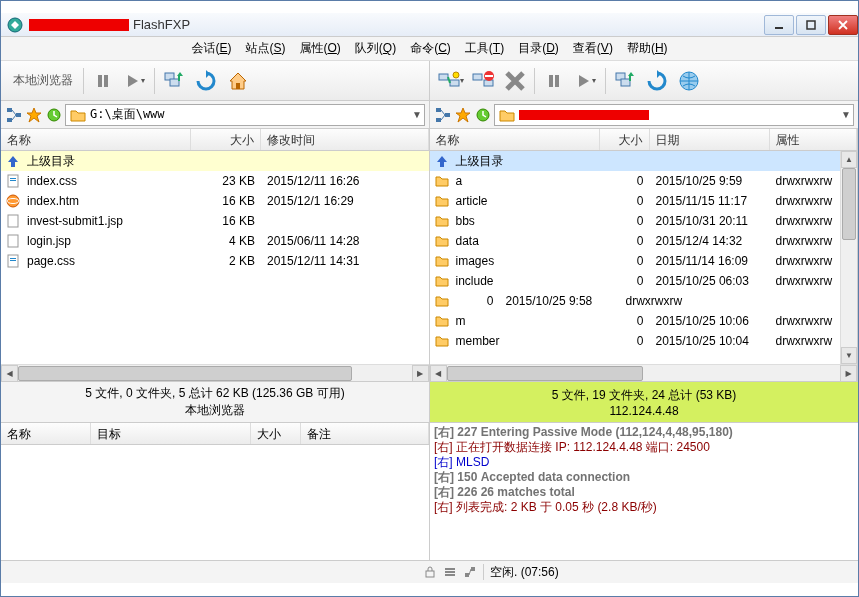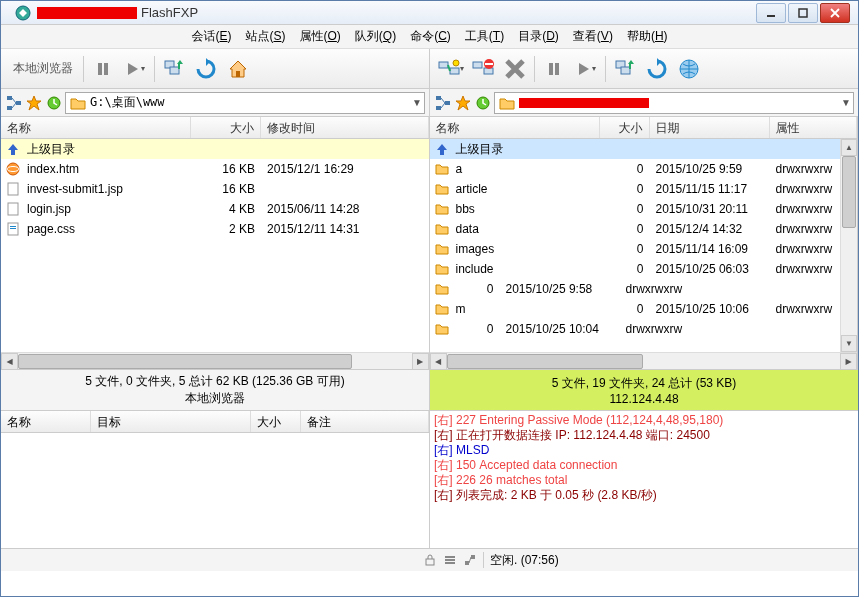--- a/index.html
+++ b/index.html
@@ -1,19 +1,19 @@
 <!DOCTYPE html>
 <html><head>
 <meta charset="utf-8">
 <style>
 * { margin: 0; padding: 0; box-sizing: border-box; font-family: "Microsoft YaHei", "SimSun", sans-serif; font-size: 12px; }
 body { background: #fff; width: 859px; height: 597px; overflow: hidden; border: 1px solid #5a7ca8; }
 
 
-.titlebar { height: 24px; background: linear-gradient(#f8fafd, #e6edf7); display: flex; align-items: center; padding: 0 8px; border-bottom: 1px solid #ccc; }
+.titlebar { height: 24px; background: linear-gradient(#f8fafd, #e6edf7); display: flex; align-items: center; padding: 0 0; border-bottom: 1px solid #ccc; margin-top: 12px; }
 .titlebar .app-icon { width: 16px; height: 16px; margin: 0 6px; }
 .titlebar .redacted { width: 100px; height: 12px; background: #e00; margin-right: 4px; }
 .titlebar .title { color: #333; font-size: 13px; }
 .titlebar .win-controls { margin-left: auto; display: flex; gap: 2px; }
 .titlebar .win-btn { width: 30px; height: 20px; border: 1px solid #a0b8d8; background: linear-gradient(#f0f5fb,#d8e4f2); display: flex; align-items: center; justify-content: center; border-radius: 2px; cursor: pointer; font-size: 10px; }
 .titlebar .win-btn.close { background: linear-gradient(#f08080,#d03020); color: #fff; border-color: #a03020; }
 
 
 .menubar { height: 24px; background: #f4f4f4; display: flex; align-items: center; padding: 0 6px; gap: 2px; border-bottom: 1px solid #ddd; justify-content: center; }
 .menubar .menu-item { padding: 2px 6px; cursor: pointer; }
@@ -66,21 +66,21 @@
 .status-strip .half.right { background:#d4f060; }
 .status-strip .half + .half { border-left:1px solid #ccc; }
 
 
 .lower-row { display:flex; height: 138px; border-bottom:1px solid #ccc;}
 .lower-row .pane { flex:1; display:flex; flex-direction:column; }
 .lower-row .pane + .pane { border-left:1px solid #ccc; }
 .queue-header { display:flex; height:22px; background:linear-gradient(#fdfdfd,#ececec); border-bottom:1px solid #ccc;}
 .queue-header .col { padding:3px 6px; border-right:1px solid #ddd; }
 .log-body { flex:1; padding:2px 4px; font-family: "Courier New", monospace; font-size:12px; line-height:15px; background:#fff; overflow:hidden;}
-.log-line.green { color:#ef4444; }
+.log-line.green { color:#737373;font-weight:bold; }
 .log-line.darkred { color:#8b0000; }
 .log-line.blue { color:#0000cc; }
 
 
 .statusbar { height:22px; background:#f4f4f4; display:flex; align-items:center; padding:0 6px; gap:6px; }
 .statusbar .sb-icon { width:14px; height:14px; color:#888; display:flex; align-items:center; justify-content:center;}
 .statusbar .sb-sep { width:1px; height:16px; background:#ccc; }
 
 
 svg { display:block; }
@@ -303,20 +303,32 @@
             <svg width="14" height="14">
               <path d="M7 2 L12 8 L9 8 L9 13 L5 13 L5 8 L2 8 Z" fill="#36c"></path>
             </svg>
           </span>
         <span class="cell" style="width:170px">上级目录</span>
       </div>
       <div id="local-files">
           <div class="file-row">
             <span class="ico">
               <svg width="14" height="14">
+                <rect x="2" y="1" width="10" height="12" fill="#fff" stroke="#999"></rect>
+                <rect x="4" y="4" width="6" height="1" fill="#28c"></rect>
+                <rect x="4" y="6" width="6" height="1" fill="#28c"></rect>
+              </svg>
+            </span>
+            <span class="cell" style="width:170px">index.css</span>
+            <span class="cell" style="width:70px;text-align:right">23 KB</span>
+            <span class="cell" style="flex:1">2015/12/11 16:26</span>
+          </div>
+          <div class="file-row">
+            <span class="ico">
+              <svg width="14" height="14">
                 <circle cx="7" cy="7" r="6" fill="#f93" stroke="#c50"></circle>
                 <ellipse cx="7" cy="7" rx="6" ry="2.5" fill="none" stroke="#fff"></ellipse>
               </svg>
             </span>
             <span class="cell" style="width:170px">index.htm</span>
             <span class="cell" style="width:70px;text-align:right">16 KB</span>
             <span class="cell" style="flex:1">2015/12/1 16:29</span>
           </div>
           <div class="file-row">
             <span class="ico">
@@ -463,20 +475,21 @@
             <span class="cell" style="width:50px;text-align:right">0</span>
             <span class="cell" style="width:120px">2015/10/25 10:06</span>
             <span class="cell" style="flex:1">drwxrwxrw</span>
           </div>
           <div class="file-row">
             <span class="ico">
               <svg width="14" height="12">
                 <path d="M1 2 L5 2 L7 4 L13 4 L13 11 L1 11 Z" fill="#fc6" stroke="#c80"></path>
               </svg>
             </span>
+            <span class="cell" style="width:150px">member</span>
             <span class="cell" style="width:50px;text-align:right">0</span>
             <span class="cell" style="width:120px">2015/10/25 10:04</span>
             <span class="cell" style="flex:1">drwxrwxrw</span>
           </div>
         </div>
       <div class="vscroll">
         <div class="arrow">▲</div>
         <div class="track">
             <div class="thumb" style="top:0;height:40%"></div>
           </div>

